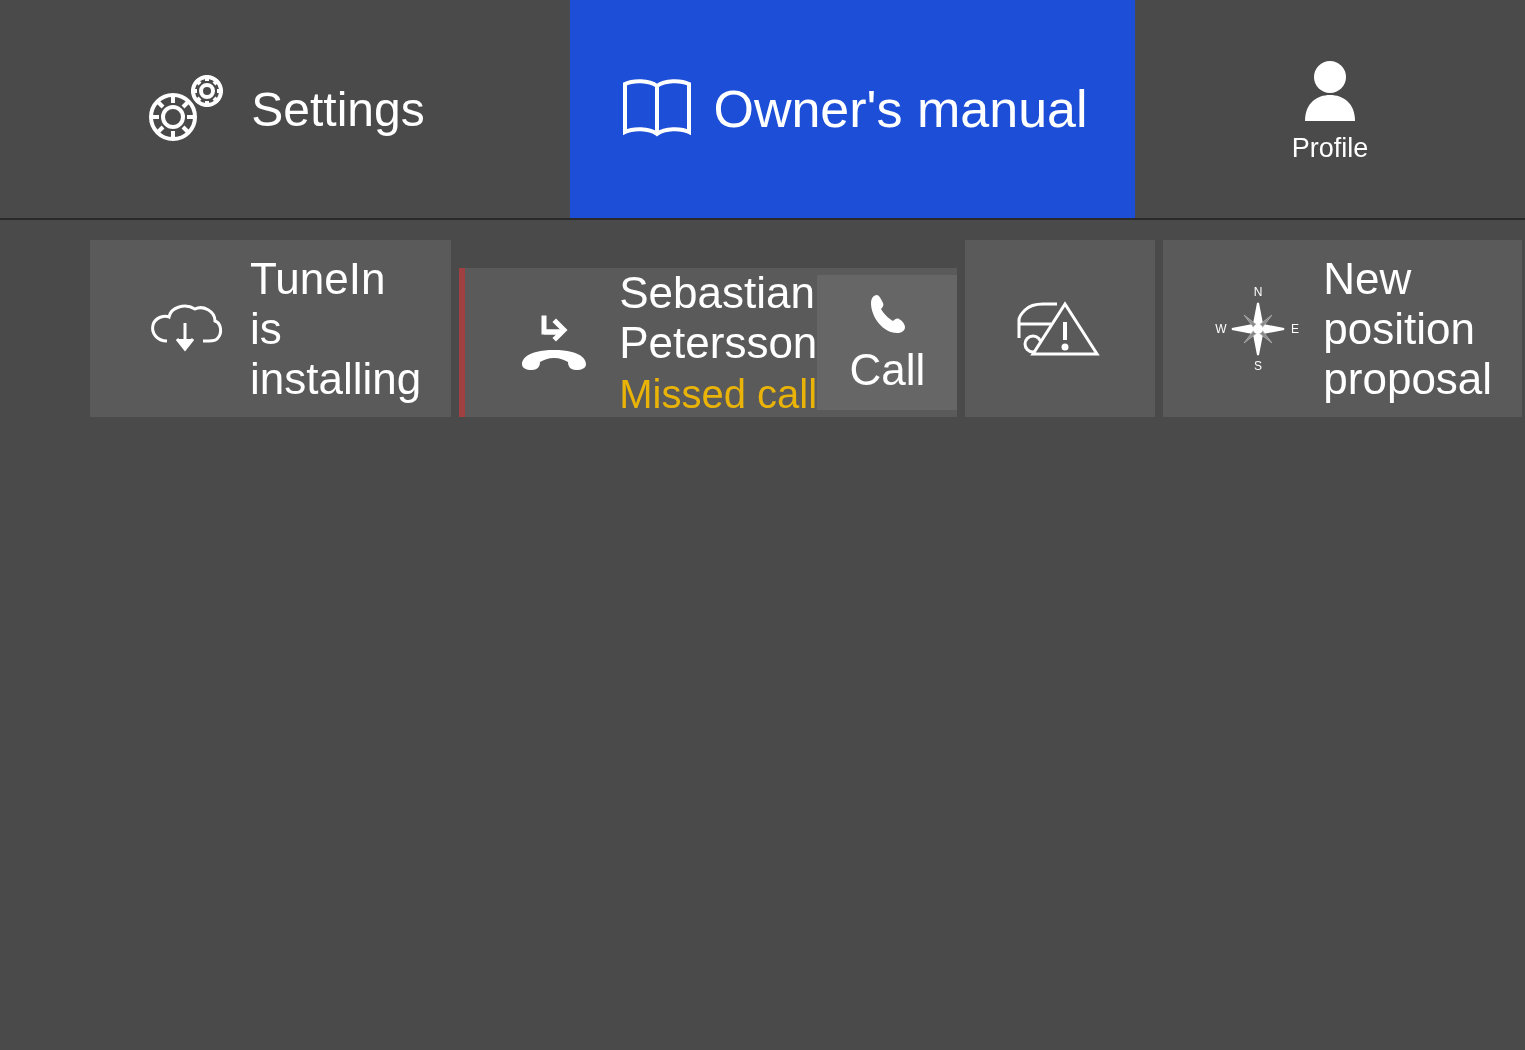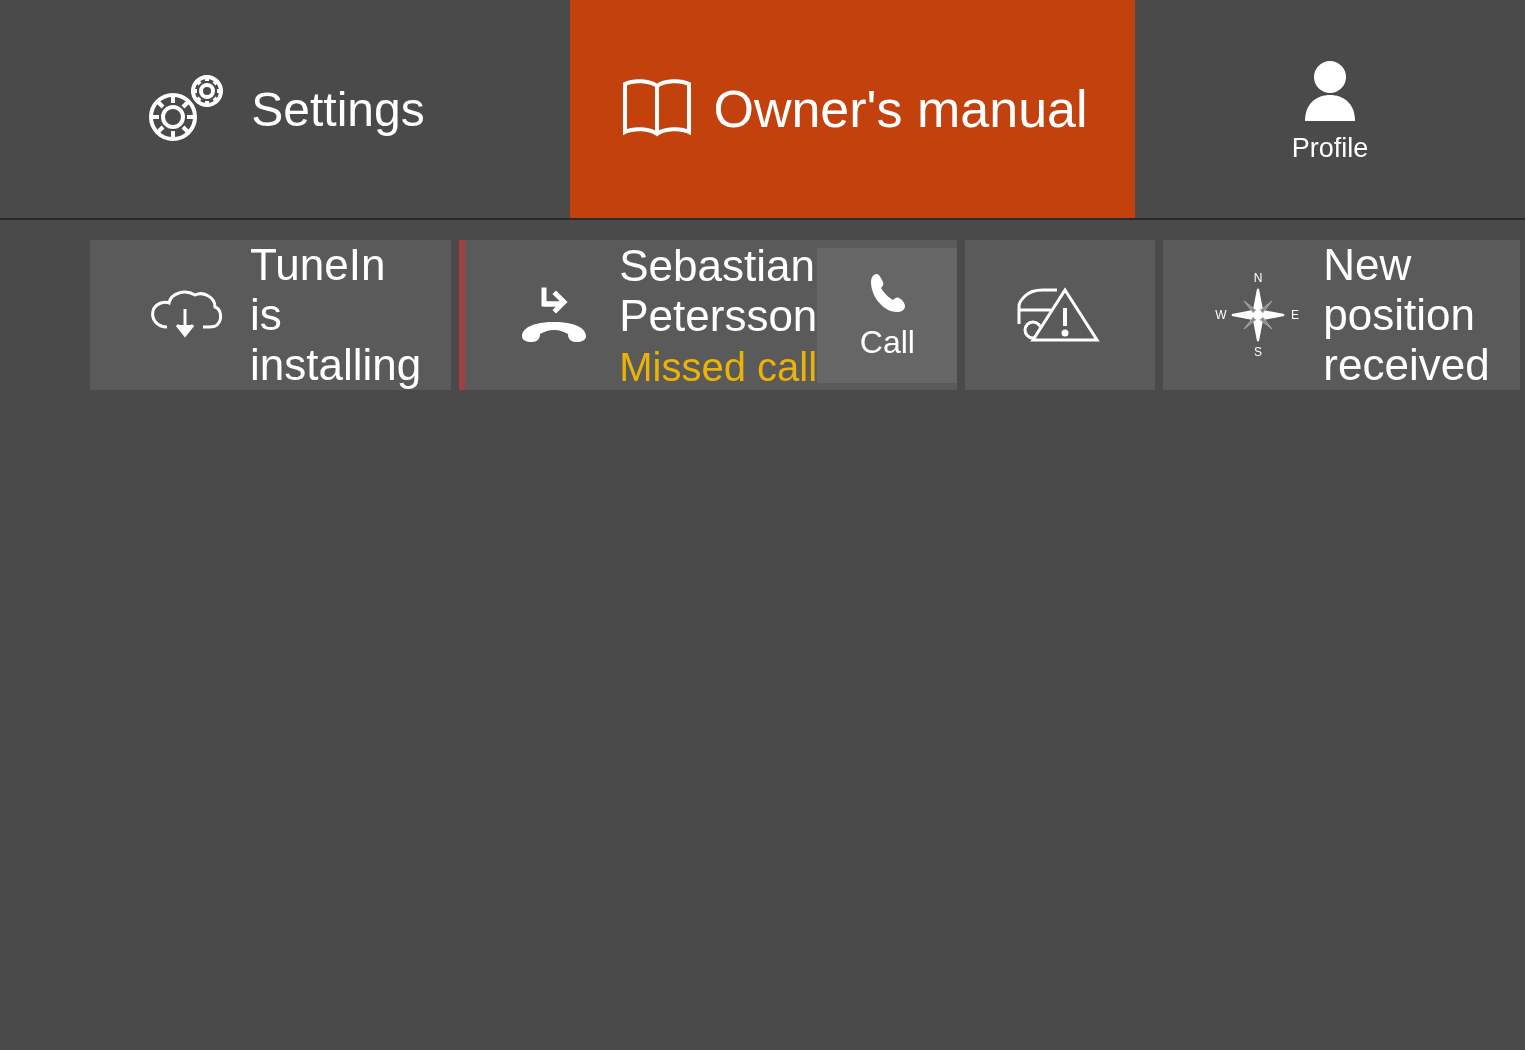--- a/index.html
+++ b/index.html
@@ -25,21 +25,21 @@
       justify-content: center;
       gap: 16px;
       color: #fff;
     }
     .settings-tab {
       flex: 0 0 570px;
       background: #4a4a4a;
     }
     .owners-manual-tab {
       flex: 0 0 565px;
-      background: #c2410c;
+      background: #1d4ed8;
     }
     .profile-tab {
       flex: 1;
       flex-direction: column;
       gap: 8px;
       background: #4a4a4a;
     }
     .tab-label {
       font-size: 48px;
       font-weight: 300;
@@ -62,20 +62,21 @@
       display: flex;
       align-items: center;
       background: #5a5a5a;
       min-height: 135px;
       padding: 0 30px;
       position: relative;
     }
     .notification-item.missed-call {
       border-left: 6px solid #a04040;
       padding-left: 24px;
+      margin-top: 28px;
     }
     .notification-icon {
       flex: 0 0 130px;
       display: flex;
       align-items: center;
       justify-content: center;
     }
     .notification-text {
       flex: 1;
       display: flex;
@@ -97,21 +98,21 @@
       height: 135px;
       background: #666;
       display: flex;
       flex-direction: column;
       align-items: center;
       justify-content: center;
       gap: 8px;
       margin-right: -30px;
     }
     .call-label {
-      font-size: 32px;
+      font-size: 44px;
       font-weight: 300;
       color: #fff;
     }
     svg {
       display: block;
     }
   </style>
 </head>
 <body>
 
@@ -229,17 +230,17 @@
         <text x="82" y="49" text-anchor="middle" fill="#fff" font-size="12" stroke="none">E</text>
         <g transform="translate(45,45)">
           <path d="M 0 -26 L 5 0 L 0 26 L -5 0 Z" fill="#fff"></path>
           <path d="M -26 0 L 0 5 L 26 0 L 0 -5 Z" fill="#fff"></path>
           <path d="M -14 -14 L 0 -3 L 14 -14 L 3 0 L 14 14 L 0 3 L -14 14 L -3 0 Z" fill="#888" stroke="#aaa" stroke-width="1"></path>
           <circle cx="0" cy="0" r="4" fill="#fff"></circle>
         </g>
       </svg>
     </span>
     <div class="notification-text">
-      <span class="notification-title">New position received</span>
+      <span class="notification-title">New position proposal</span>
     </div>
   </div>
 
 </div>
 
 </body></html>

